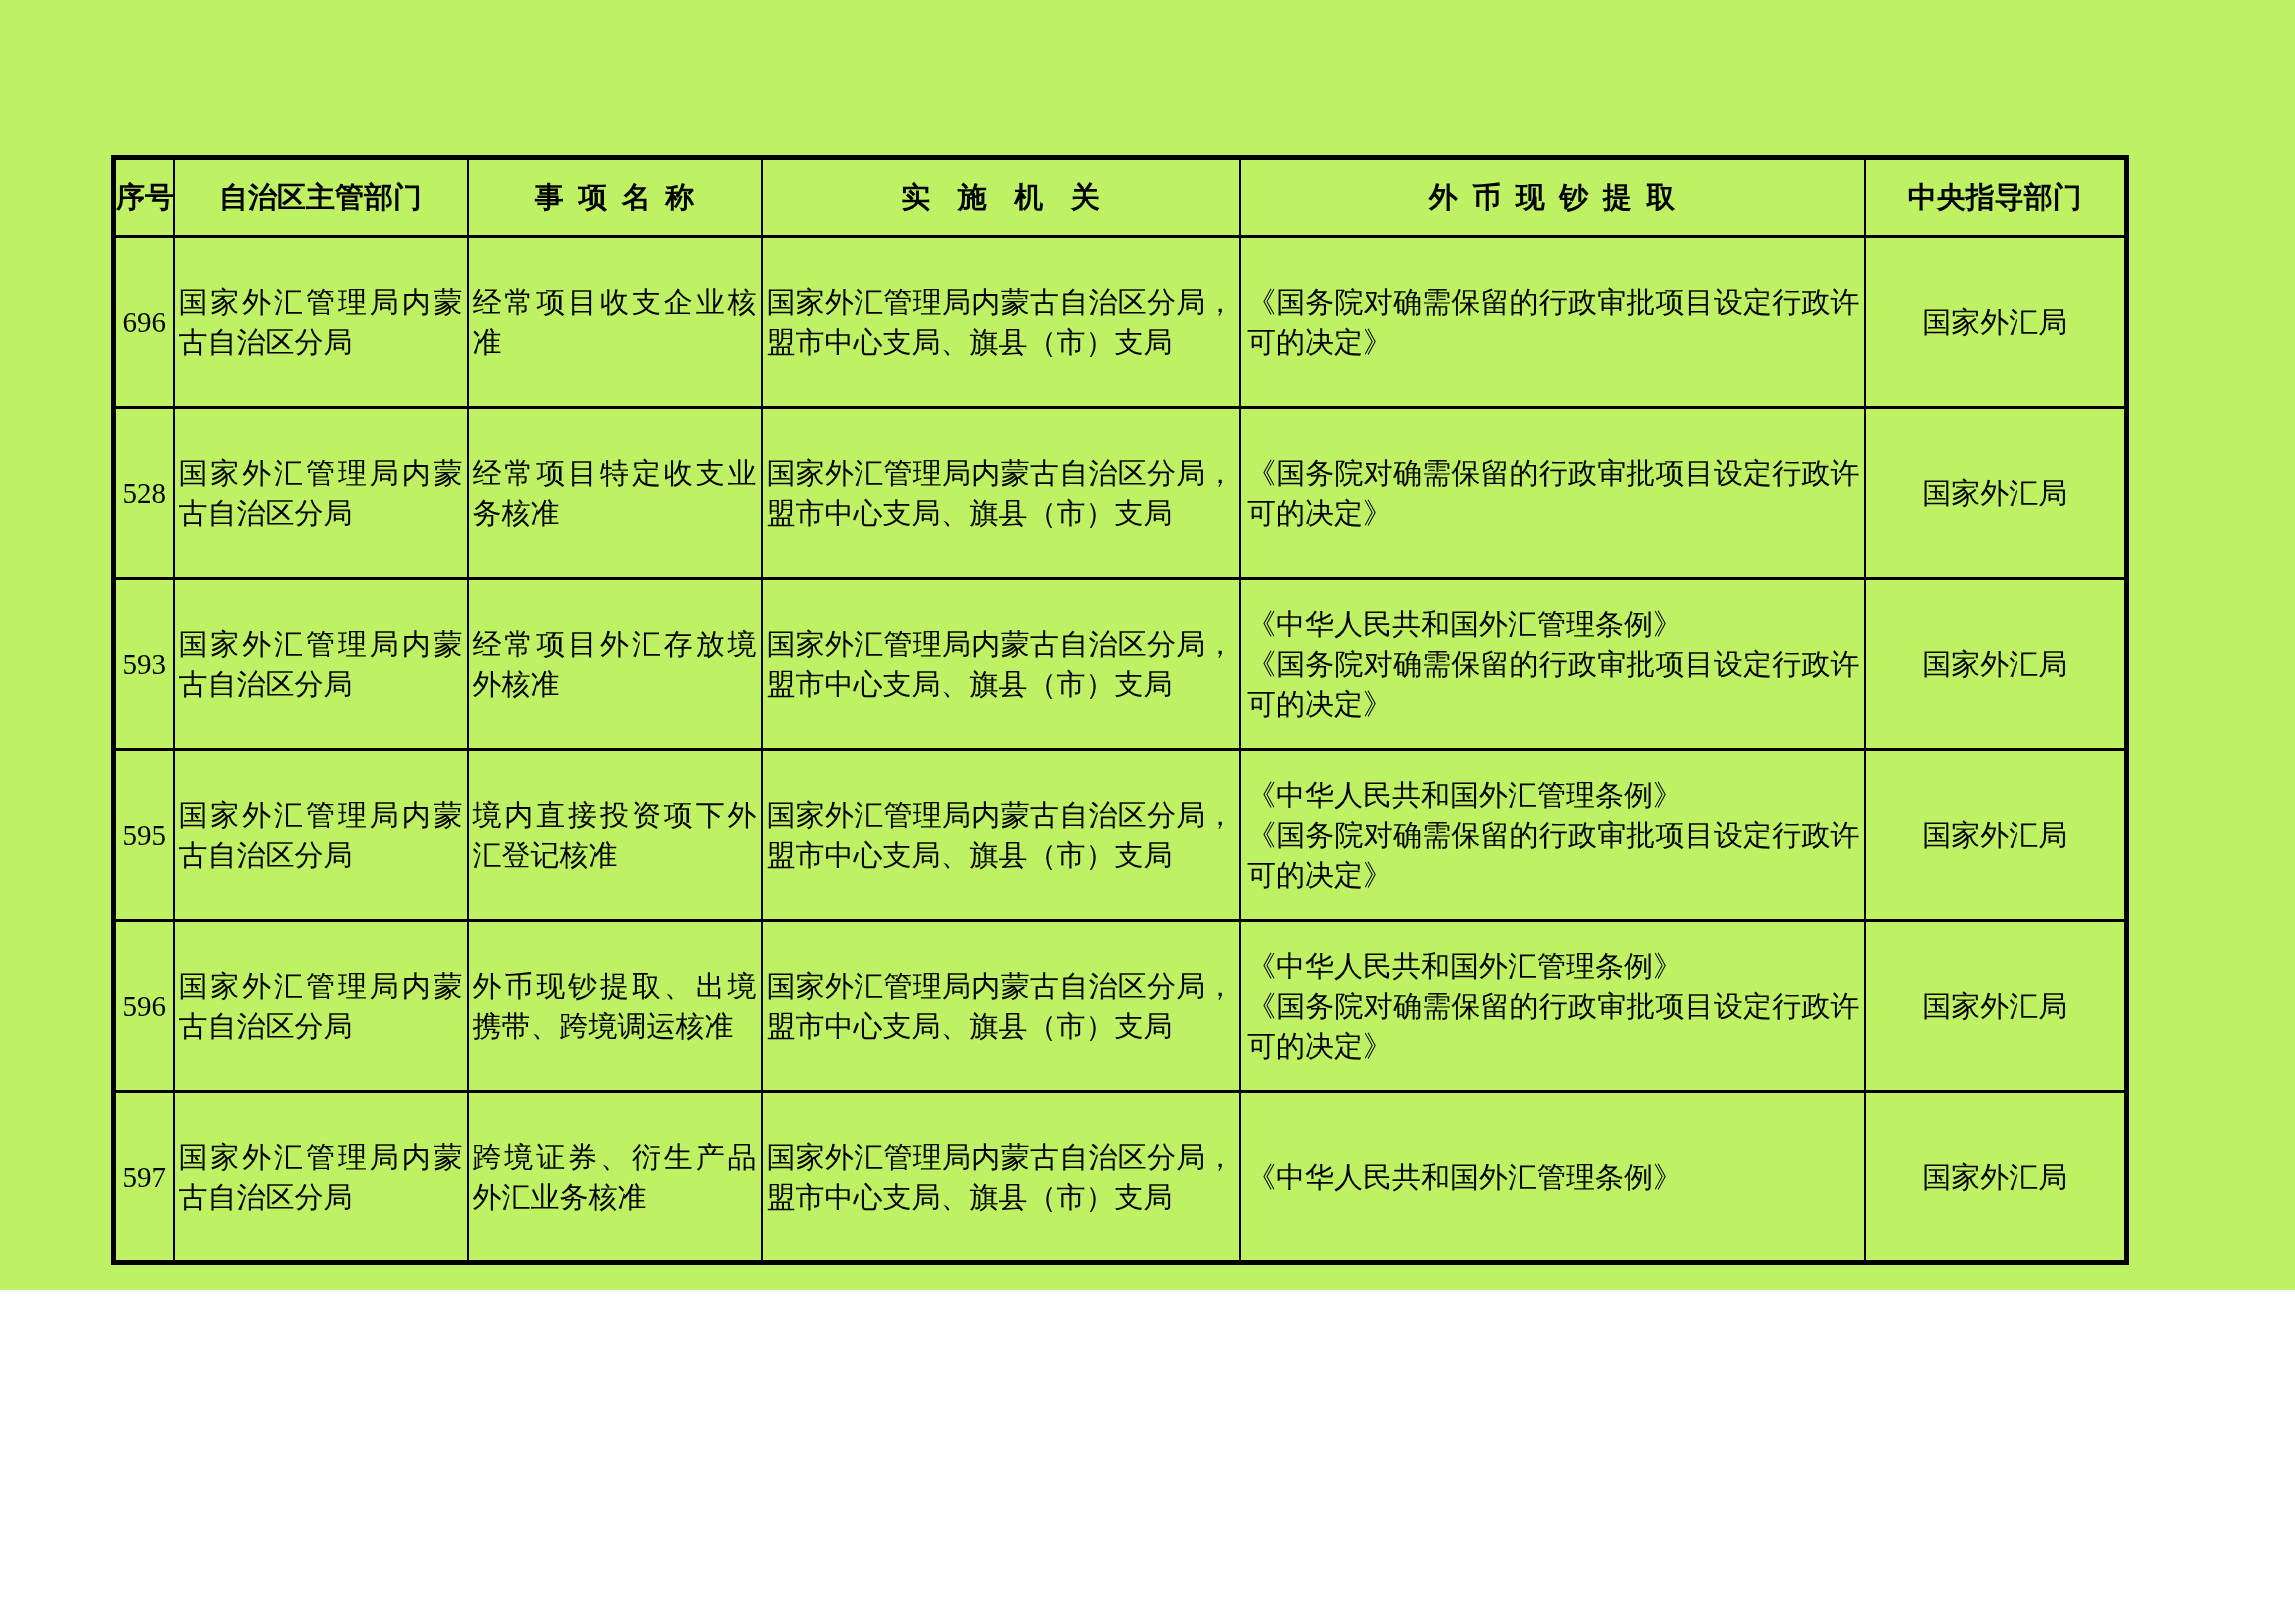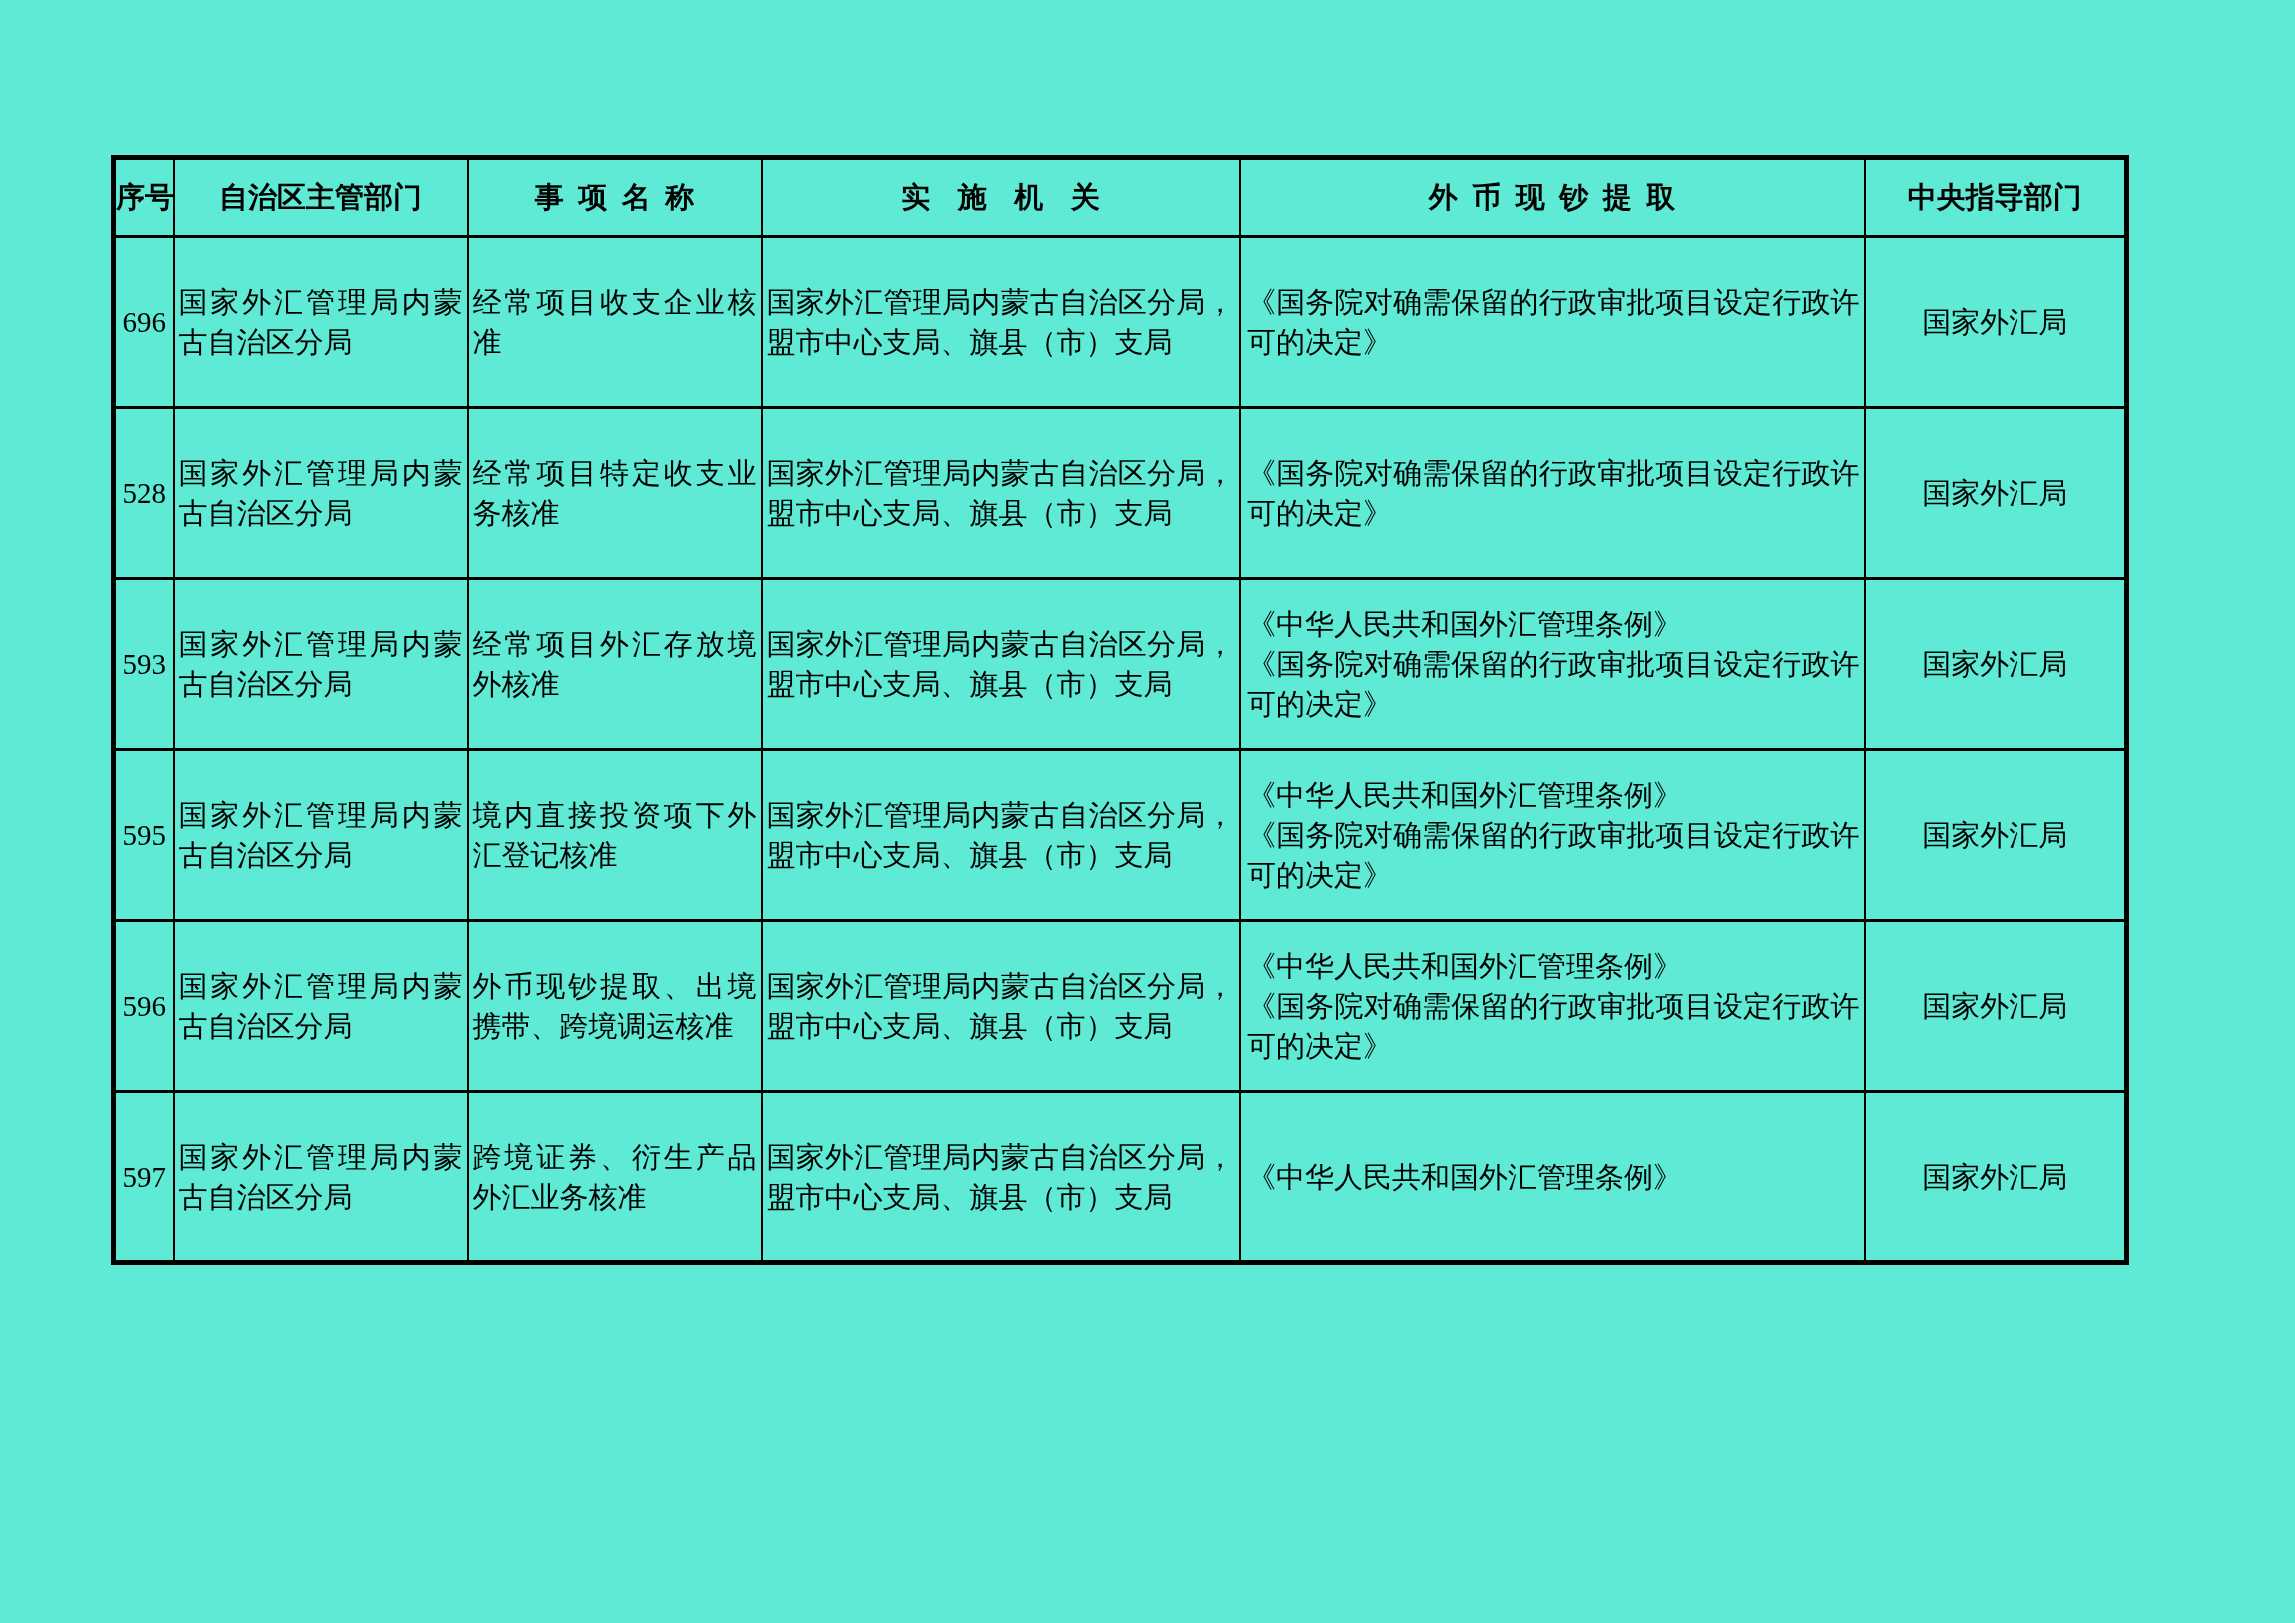--- a/index.html
+++ b/index.html
@@ -5,22 +5,22 @@
   * { box-sizing: border-box; }
   html, body { margin: 0; padding: 0; }
   body {
     width: 2295px; height: 1623px;
     background: #ffffff;
     font-family: "Liberation Serif", "DejaVu Serif", serif;
     color: #000000;
   }
   .page {
     position: relative;
-    width: 2295px; height: 1623px;
-    background: #5eead4;
+    width: 2295px; height: 1290px;
+    background: #bef264;
     overflow: hidden;
   }
   table.approval {
     position: absolute;
     left: 111px; top: 155px;
     width: 2014px;
     border-collapse: collapse;
     table-layout: fixed;
     border: 5.2px solid #000;
   }

